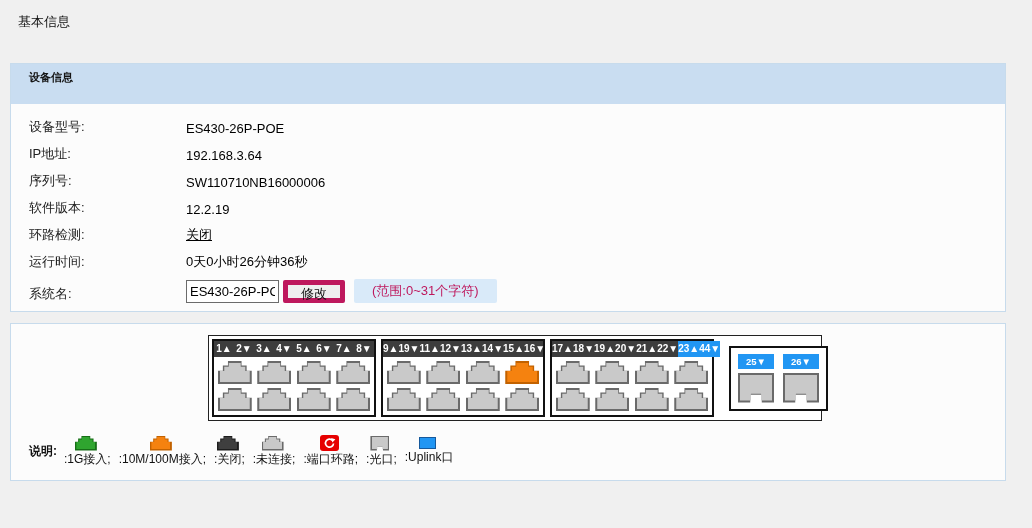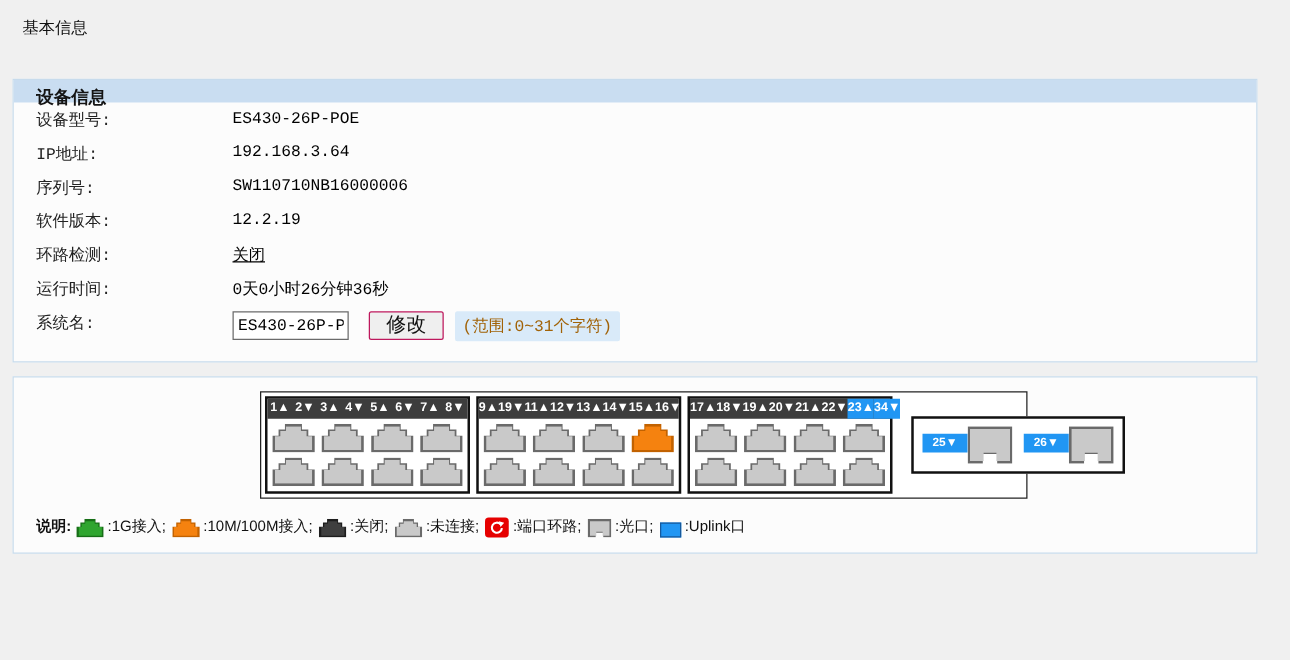--- a/index.html
+++ b/index.html
@@ -18,42 +18,42 @@
   .page-title{font-size:13px;font-weight:normal;padding:13px 0 0 18px;color:#111;}
   .panel{
     margin:0 26px 0 10px;
     background:#fcfcfc;
     border:1px solid #c7dbec;
   }
   .panel-1{margin-top:32px;}
   .panel-2{margin-top:11px;}
   .section-header{
     background:var(--section-header-bg,#c9ddf1);
-    height:18px;line-height:26px;
+    height:40px;line-height:26px;
     padding-left:18px;
-    font-weight:bold;font-size:14px;color:#141414;
+    font-weight:bold;font-size:11px;color:#141414;
   }
   .info-rows{padding:5px 0 8px 0;}
-  .info-row{display:flex;align-items:flex-start;height:27px;font-family:Liberation Mono, monospace;}
+  .info-row{display:flex;align-items:flex-end;height:27px;}
   .info-row .lbl{margin-left:18px;width:157px;color:#222;flex:none;}
   .info-row .val{color:#000;}
   .info-row a{color:var(--link-blue,#2956c9);text-decoration:underline;}
   .sys-row{height:32px;}
   .sys-input{
     width:93px;height:23px;border:1px solid #6b6b6b;background:#fff;
     font-family:inherit;font-size:13px;padding:0 3px;color:#000;
   }
   .modify-btn{
-    margin-left:16px;height:23px;padding:0 13px;
-    background:#efefef;border:1px solid #be185d;border-radius:2px;
-    font-family:inherit;font-size:16px;color:#111;cursor:pointer;
+    margin-left:4px;height:23px;padding:0 13px;
+    background:#efefef;border:5px solid #be185d;border-radius:2px;
+    font-family:inherit;font-size:13px;color:#111;cursor:pointer;
   }
   .range-hint{
     margin-left:9px;background:var(--hint-bg,#d9eaf9);
-    padding:3px 6px;border-radius:2px;color:#a16207;
+    padding:3px 18px;border-radius:2px;color:#be185d;
   }
   
   .port-area{padding:11px 0 12px 0;}
   .port-panel{
     width:614px;margin:0 auto 0 197px;
     border:1px solid #222;background:#fff;
     padding:3px;display:flex;align-items:center;gap:5px;
   }
   .rj45-group{border:2px solid #111;background:#fff;width:164px;flex:none;}
   .group-header{
@@ -71,35 +71,35 @@
   .rj45{--edge:#6a6a6a;--fill:var(--port-gray,#c9c9c9);position:relative;width:34px;height:23px;}
   .rj45::before{content:'';position:absolute;inset:0;background:var(--edge);clip-path:var(--poly);}
   .rj45::after{content:'';position:absolute;inset:2px;background:var(--fill);clip-path:var(--poly);}
   .rj45.s-100m{--edge:#c26200;--fill:var(--port-orange,#f5820f);}
   .rj45.s-1g{--edge:#176e17;--fill:var(--legend-green,#2fa52f);}
   .rj45.s-off{--edge:#1d1d1d;--fill:var(--legend-dark,#3f3f3f);}
   .sfp-group{
     border:2px solid #111;background:#fff;margin-left:10px;flex:none;
     padding:6px 7px;display:flex;gap:9px;align-self:center;
   }
-  .sfp-col{display:flex;flex-direction:row;align-items:center;}
+  .sfp-col{display:flex;flex-direction:column;align-items:center;}
   .sfp-label{
     width:36px;height:15px;background:var(--uplink-blue,#2196f3);color:#fff;
     font-size:9.5px;font-weight:bold;text-align:center;line-height:15px;margin-bottom:4px;
   }
   .sfp{position:relative;width:36px;height:30px;--edge:#6a6a6a;--fill:var(--port-gray,#c9c9c9);}
   .sfp::before{content:'';position:absolute;inset:0;background:var(--edge);clip-path:var(--spoly);}
   .sfp::after{content:'';position:absolute;inset:2px;background:var(--fill);clip-path:var(--spoly);}
   
   .legend{
     margin-top:14px;padding-left:18px;display:flex;align-items:center;
     flex-wrap:nowrap;font-size:12px;color:#111;
   }
   .legend b{margin-right:4px;}
-  .legend-item{display:flex;align-items:flex-end;margin-right:5px;white-space:nowrap;}
+  .legend-item{display:flex;align-items:center;margin-right:5px;white-space:nowrap;flex-direction:column;}
   .legend-item .txt{margin-left:3px;}
   .rj45.mini{width:22px;height:15px;}
   .rj45.mini::after{inset:1.5px;}
   .sfp.mini{width:19px;height:15px;}
   .sfp.mini::after{inset:1.5px;}
   .loop-icon{
     width:19px;height:16px;background:var(--loop-red,#e60000);border-radius:3px;
     display:flex;align-items:center;justify-content:center;
   }
   .uplink-icon{
@@ -196,21 +196,21 @@
         </div>
         <div class="rj45-group">
           <div class="group-header">
             <span class="port-label">17▲</span>
             <span class="port-label">18▼</span>
             <span class="port-label">19▲</span>
             <span class="port-label">20▼</span>
             <span class="port-label">21▲</span>
             <span class="port-label">22▼</span>
             <span class="port-label uplink">23▲</span>
-            <span class="port-label uplink">34▼</span>
+            <span class="port-label uplink">44▼</span>
           </div>
           <div class="port-grid">
             <div class="rj45 "></div>
             <div class="rj45 "></div>
             <div class="rj45 "></div>
             <div class="rj45 "></div>
             <div class="rj45 "></div>
             <div class="rj45 "></div>
             <div class="rj45 "></div>
             <div class="rj45 "></div>

